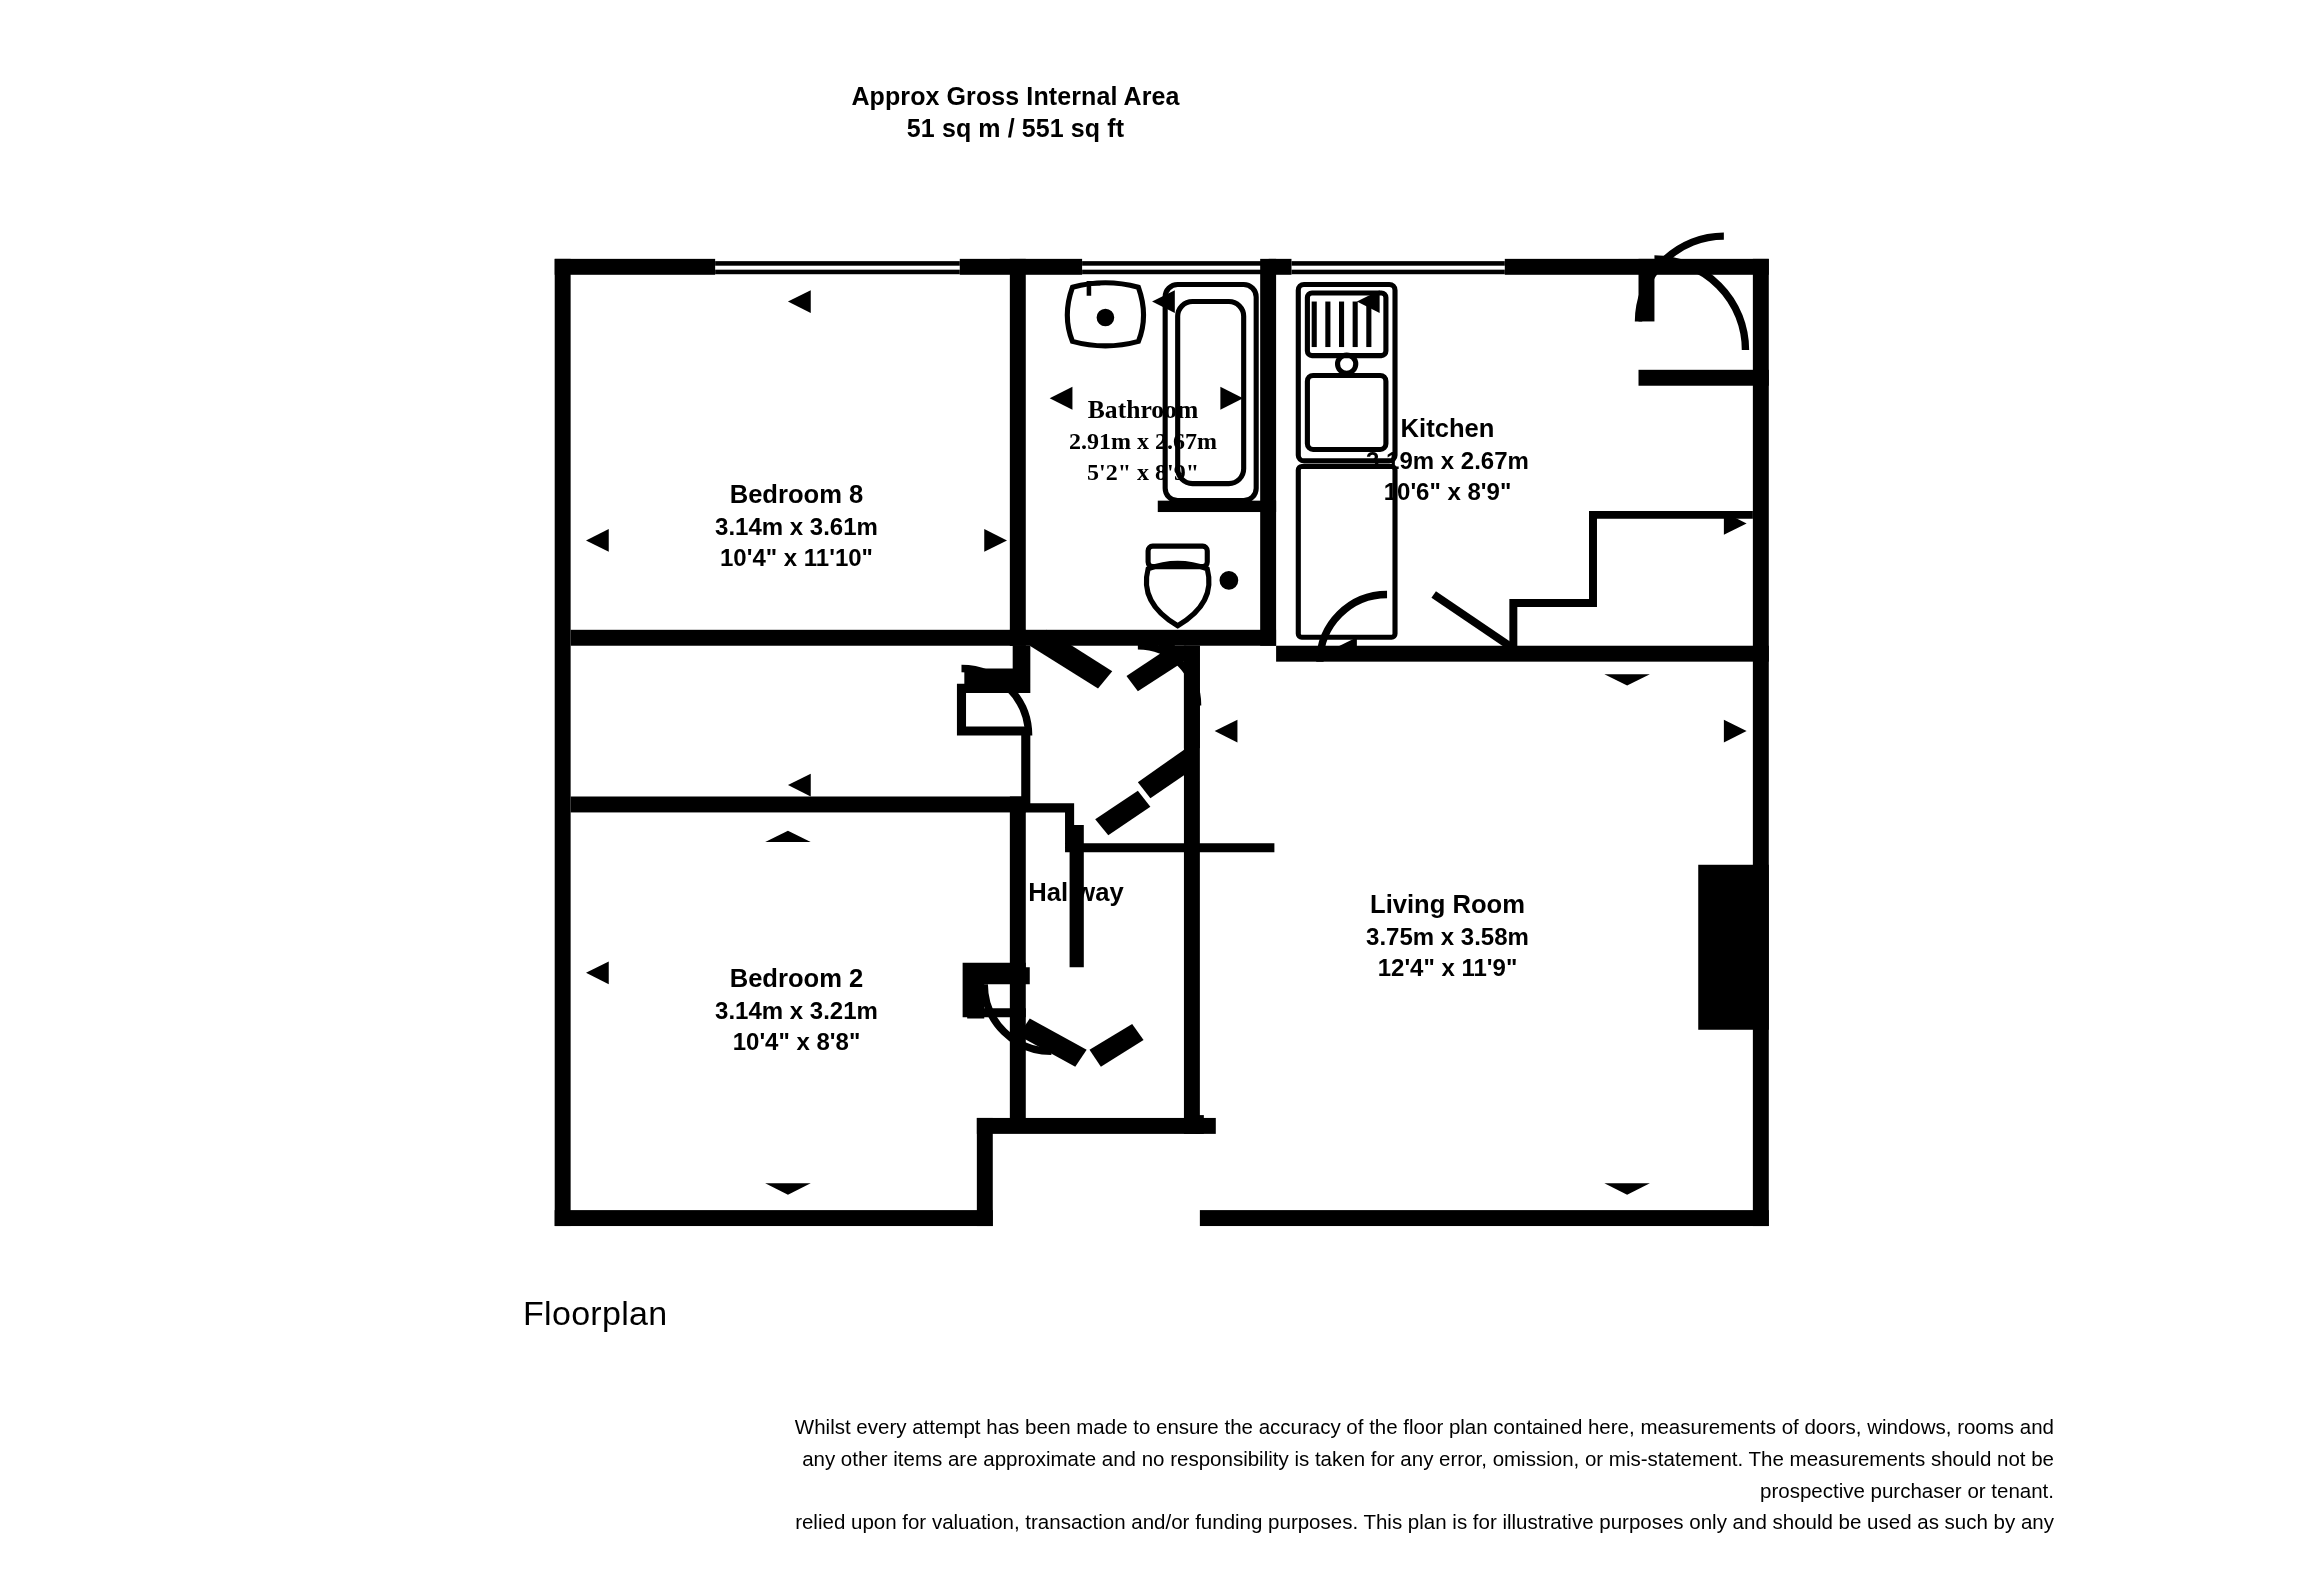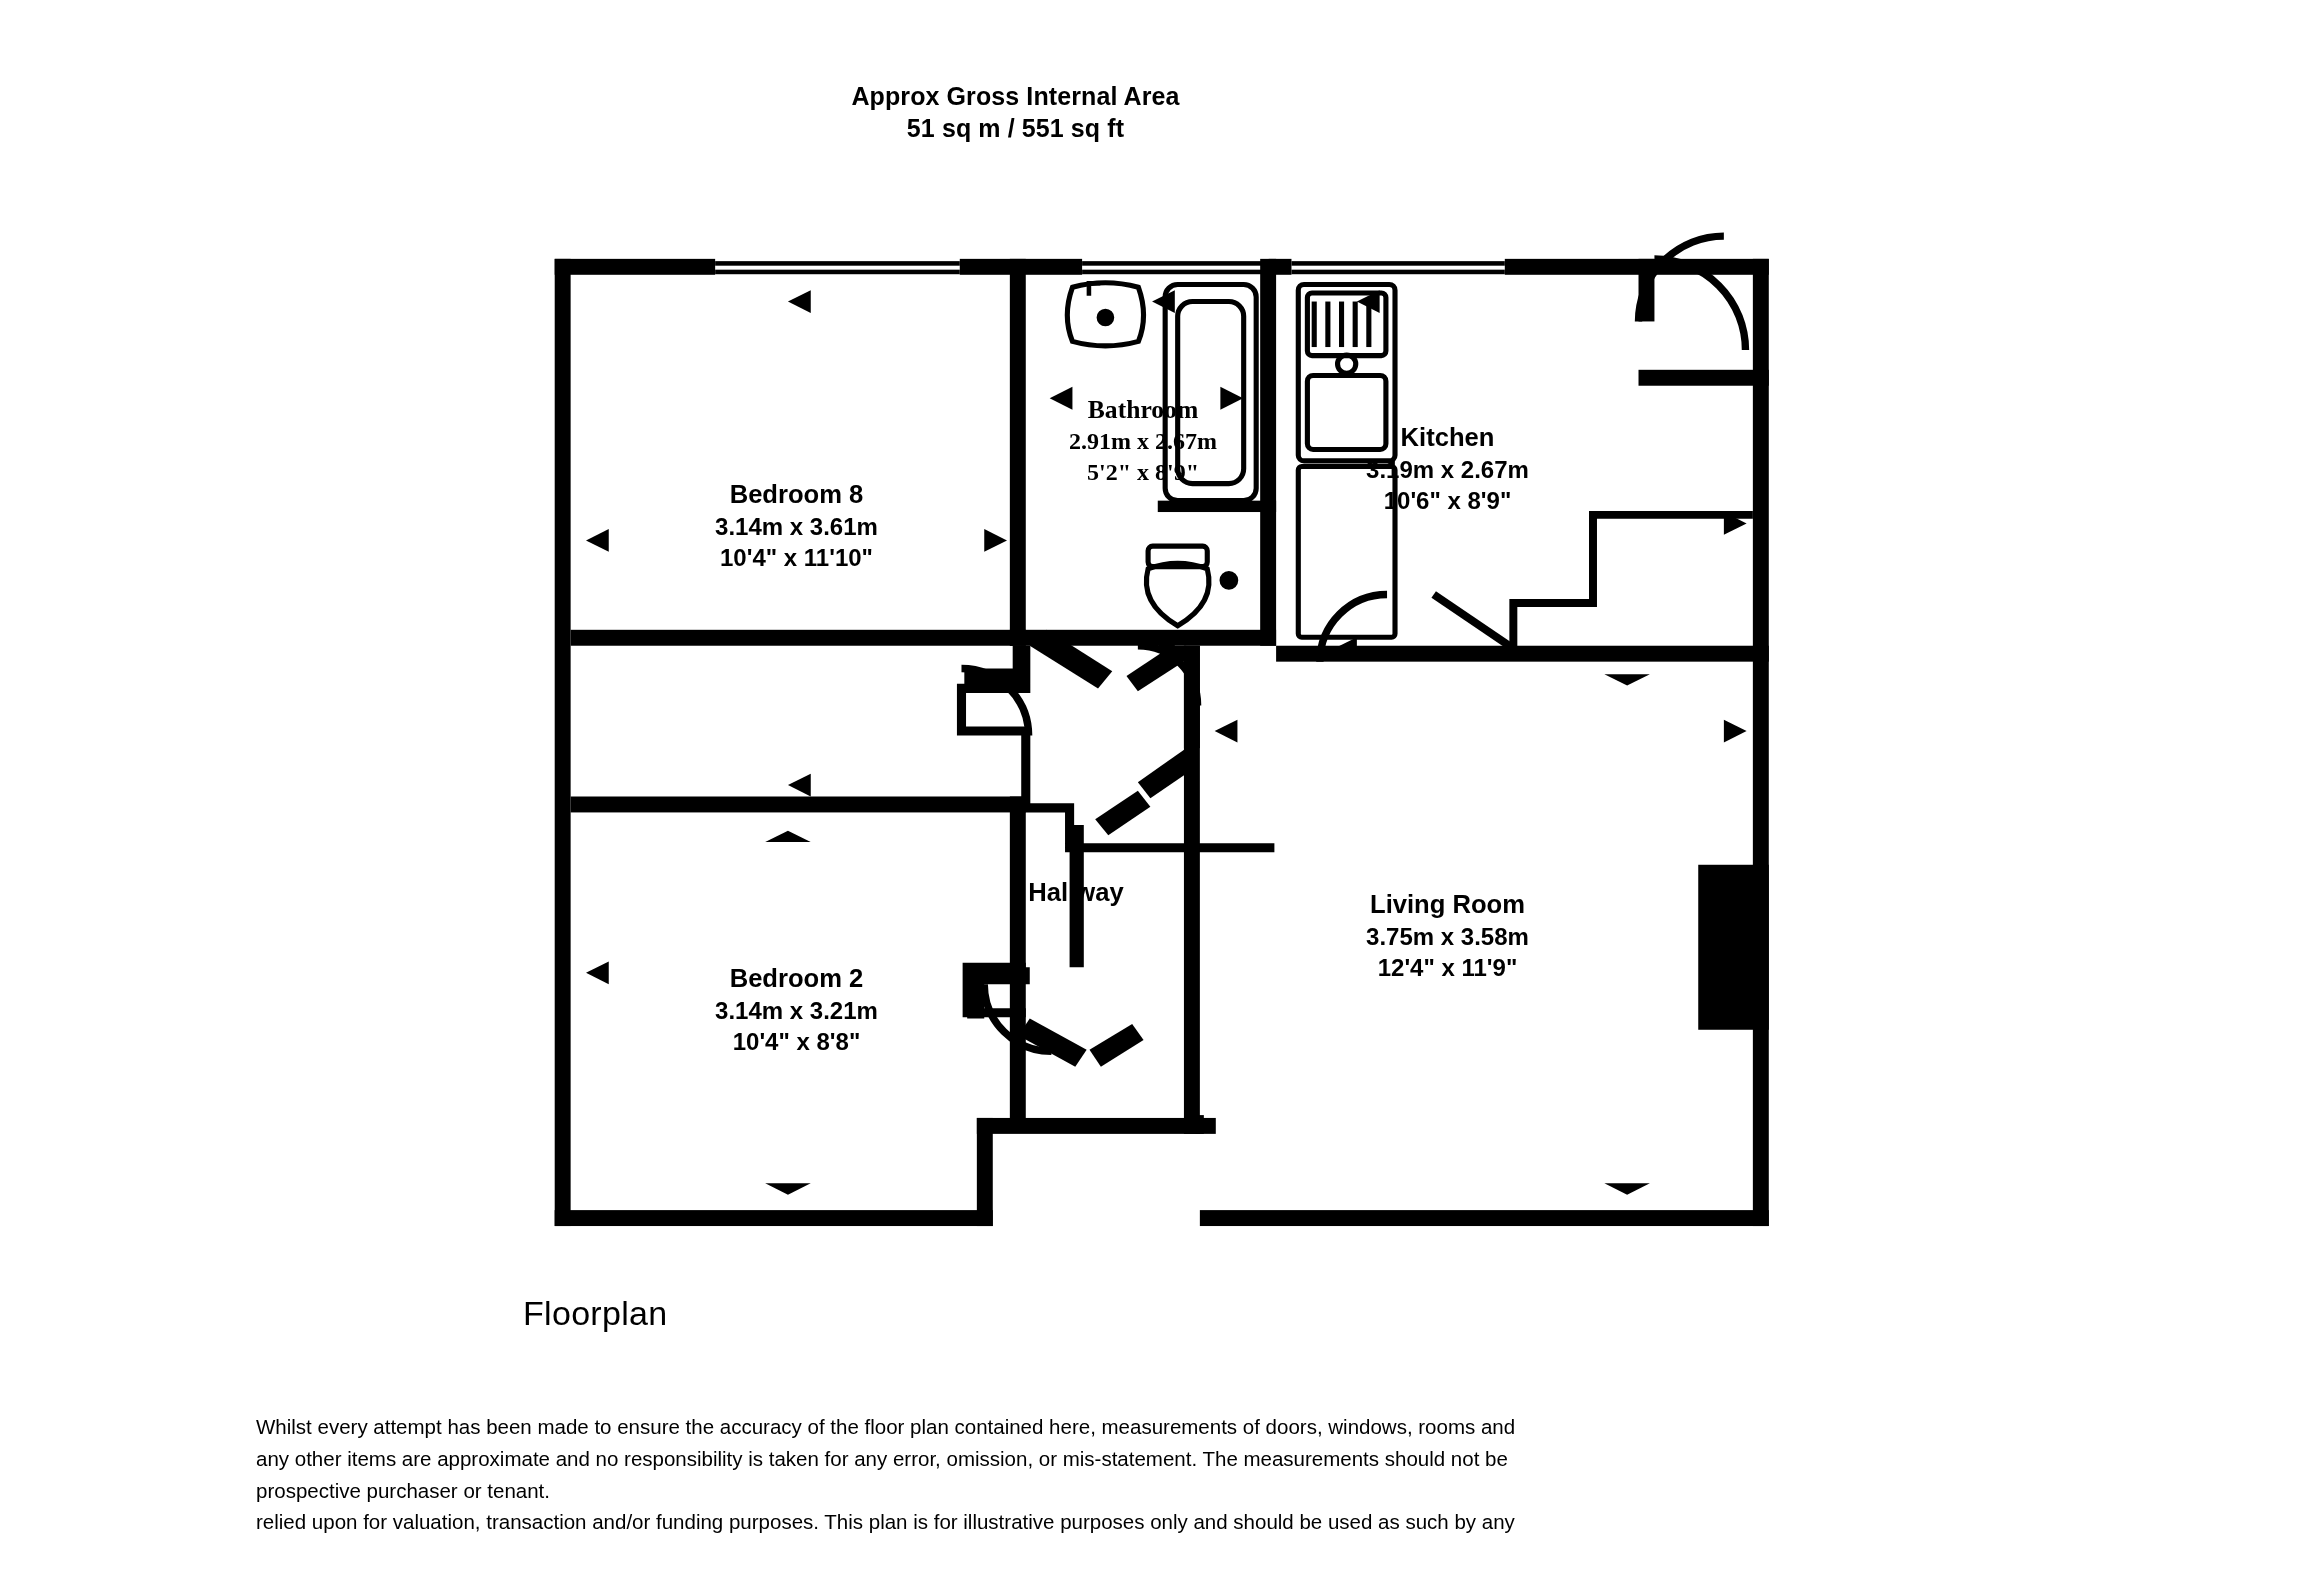--- a/index.html
+++ b/index.html
@@ -70,21 +70,21 @@
     left: 523px;
     top: 1294px;
     font-size: 34px;
     letter-spacing: 0.3px;
   }
   .disclaimer {
     position: absolute;
     left: 256px;
     top: 1411px;
     width: 1798px;
-    text-align: left;
+    text-align: right;
     font-size: 20.5px;
     line-height: 1.55;
   }
 </style>
 </head>
 <body>
 
 <div class="page">
 
   <div class="header">
@@ -254,21 +254,21 @@
     <span class="rdim">3.14m x 3.61m</span>
     <span class="rdim">10'4" x 11'10"</span>
   </div>
 
   <div class="room-label" style="left:1001px; top:393px; width:284px;font-family:Liberation Serif, serif;">
     <span class="rname">Bathroom</span>
     <span class="rdim">2.91m x 2.67m</span>
     <span class="rdim">5'2" x 8'9"</span>
   </div>
 
-  <div class="room-label" style="left:1277px; top:412px; width:341px;margin-top:9px;">
+  <div class="room-label" style="left:1277px; top:412px; width:341px;">
     <span class="rname">Kitchen</span>
     <span class="rdim">3.19m x 2.67m</span>
     <span class="rdim">10'6" x 8'9"</span>
   </div>
 
   <div class="room-label" style="left:620px; top:962px; width:353px;">
     <span class="rname">Bedroom 2</span>
     <span class="rdim">3.14m x 3.21m</span>
     <span class="rdim">10'4" x 8'8"</span>
   </div>

